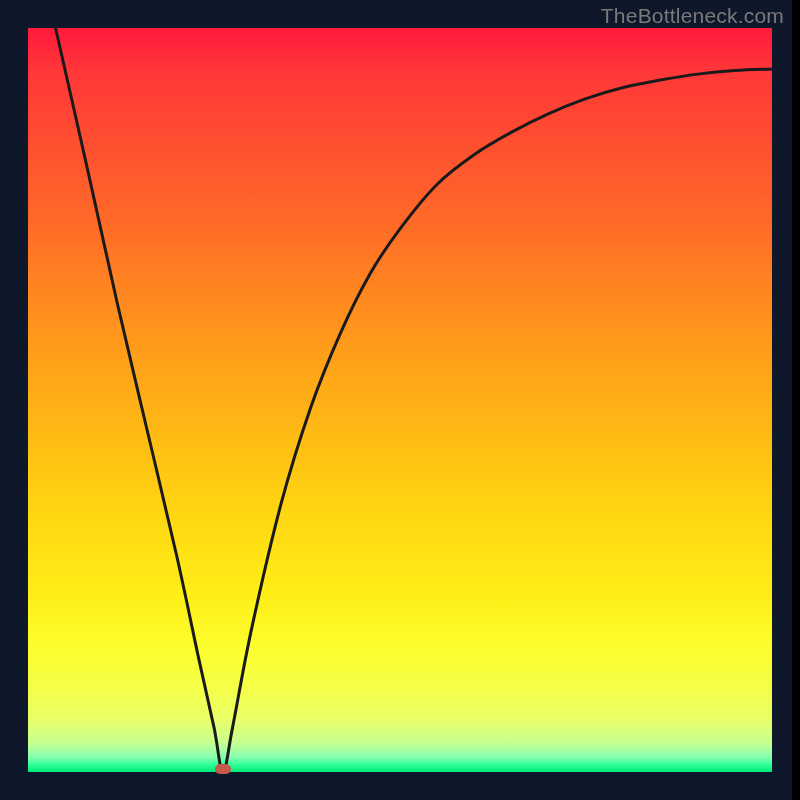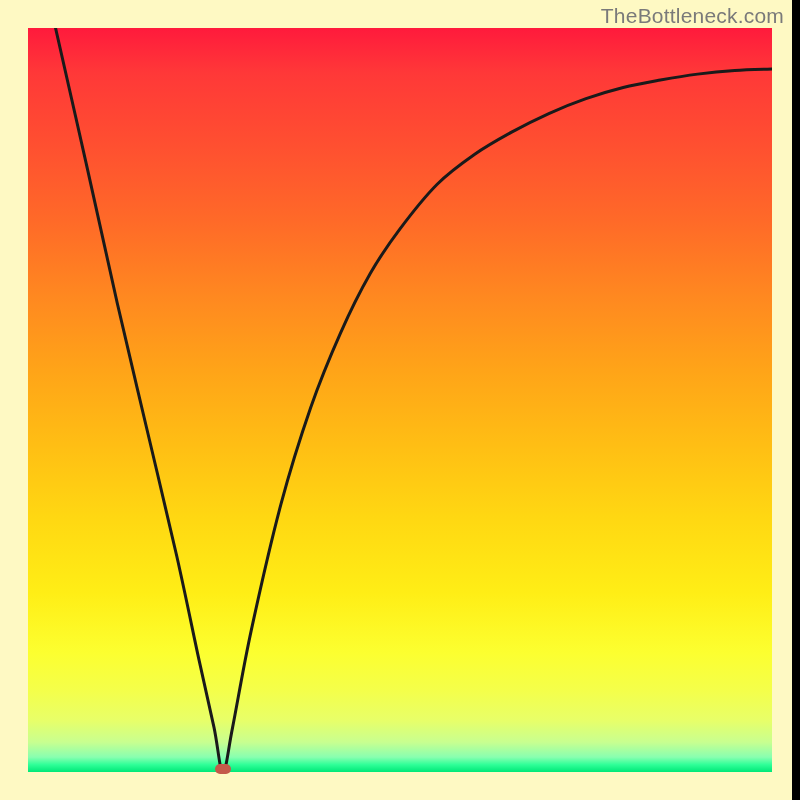--- a/index.html
+++ b/index.html
@@ -7,21 +7,21 @@
     padding: 0;
     width: 800px;
     height: 800px;
     overflow: hidden;
     background: #000;
   }
   .frame {
     position: absolute;
     left: 0; top: 0;
     width: 792px; height: 800px;
-    background: #fef9c3;
+    background: #0f172a;
   }
   .plot-area {
     position: absolute;
     left: 28px;
     top: 28px;
     width: 744px;
     height: 744px;
     background: linear-gradient(to bottom,
       #ff1a3c 0%,
       #ff3838 6%,

